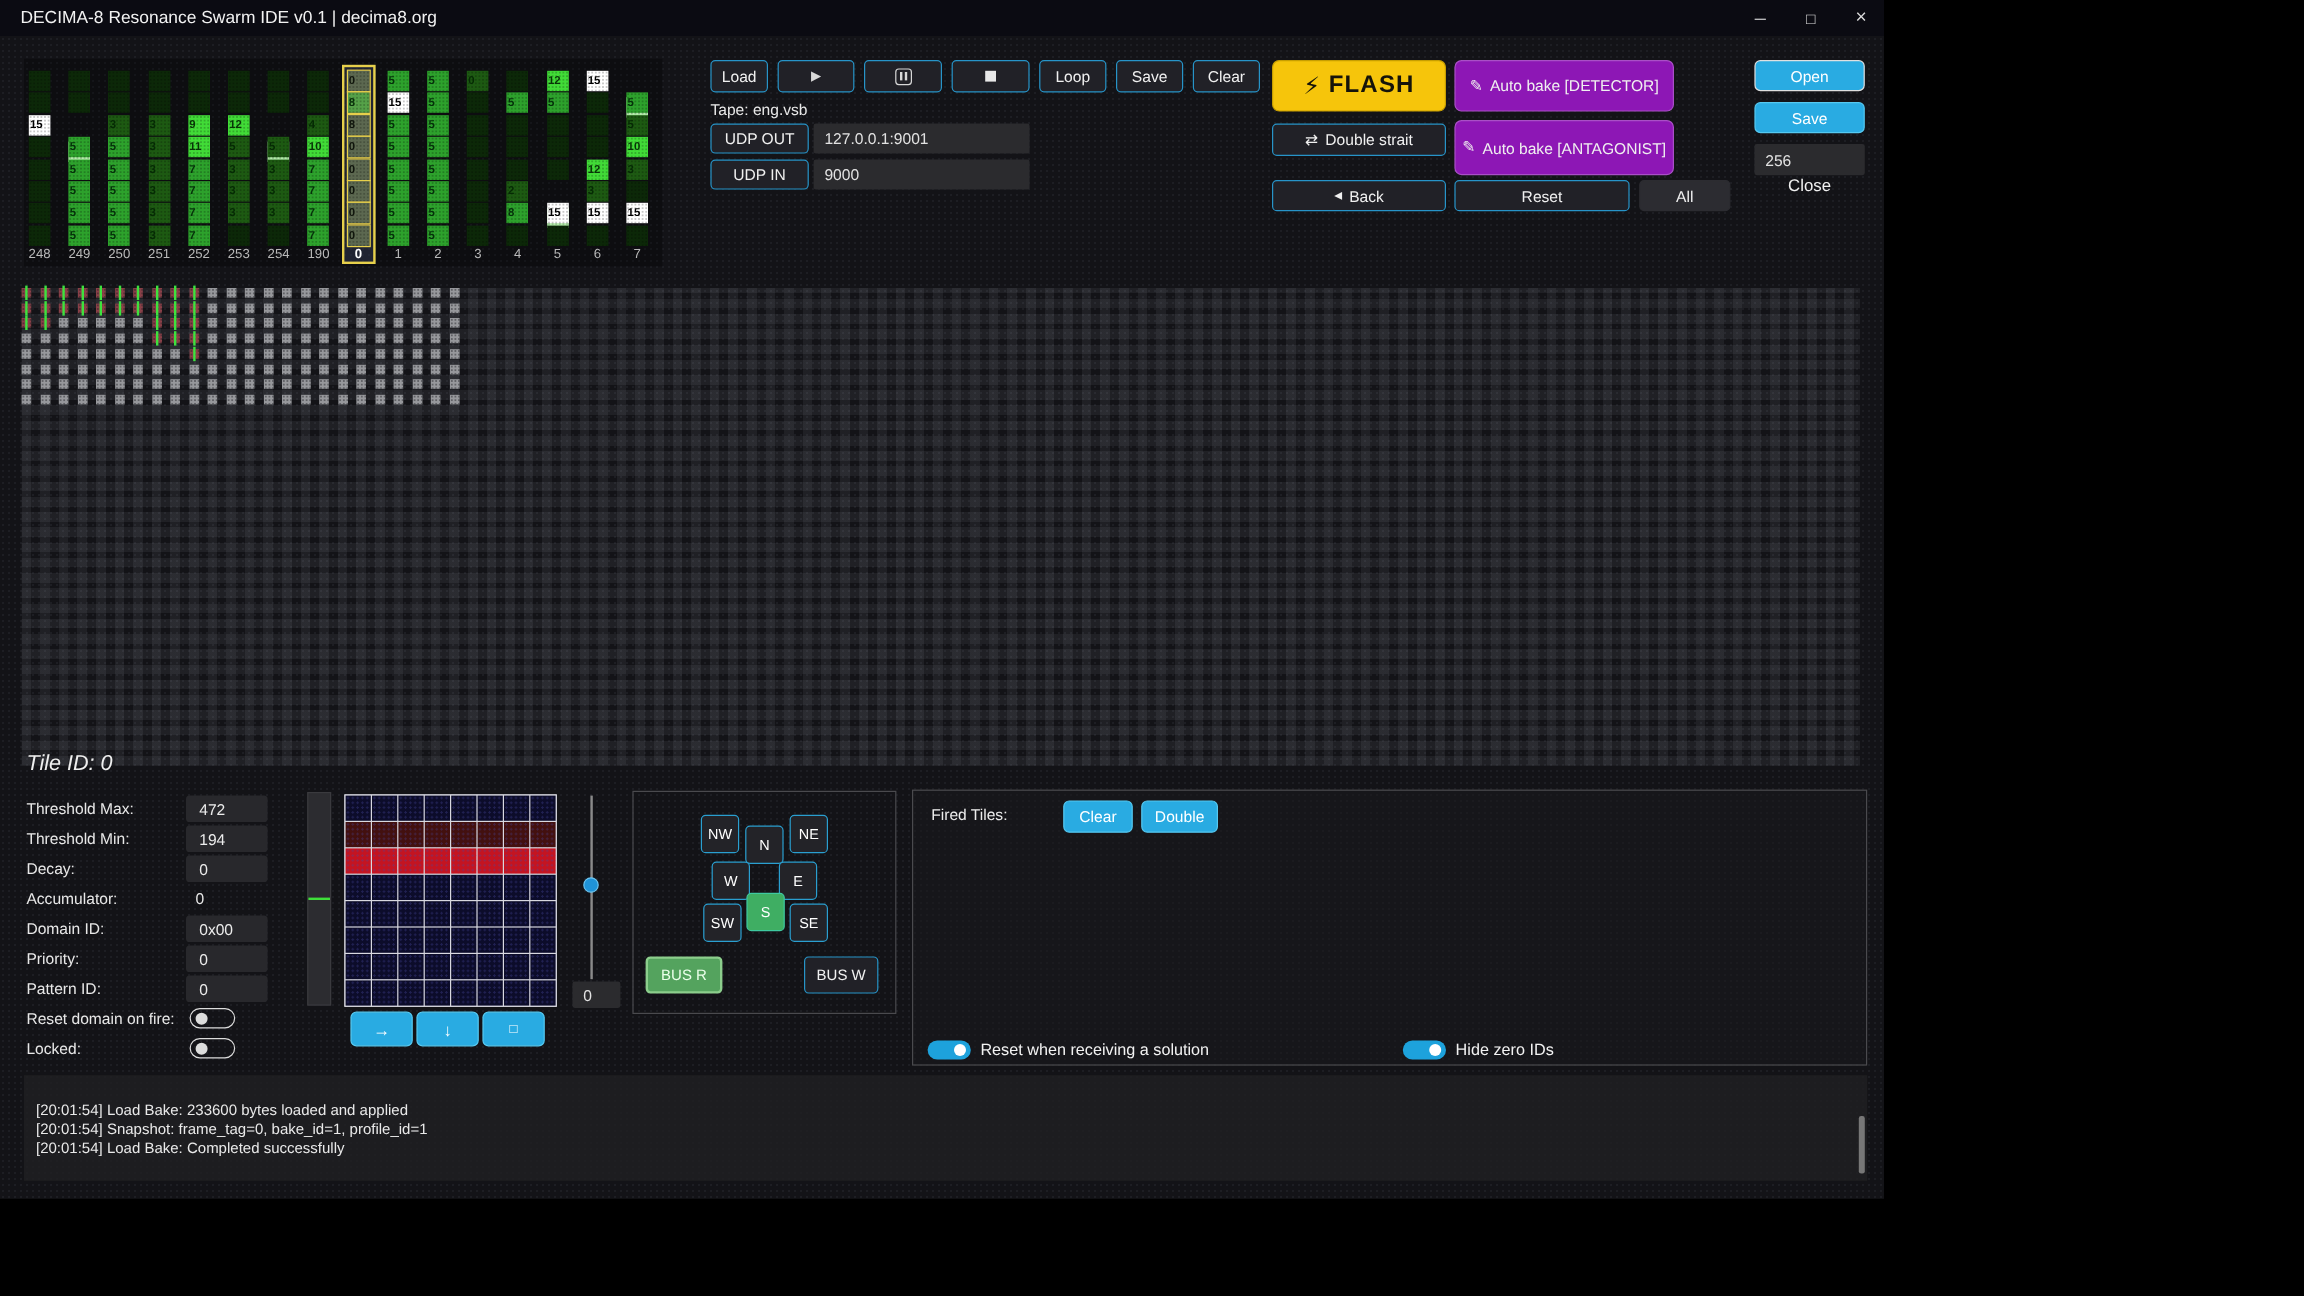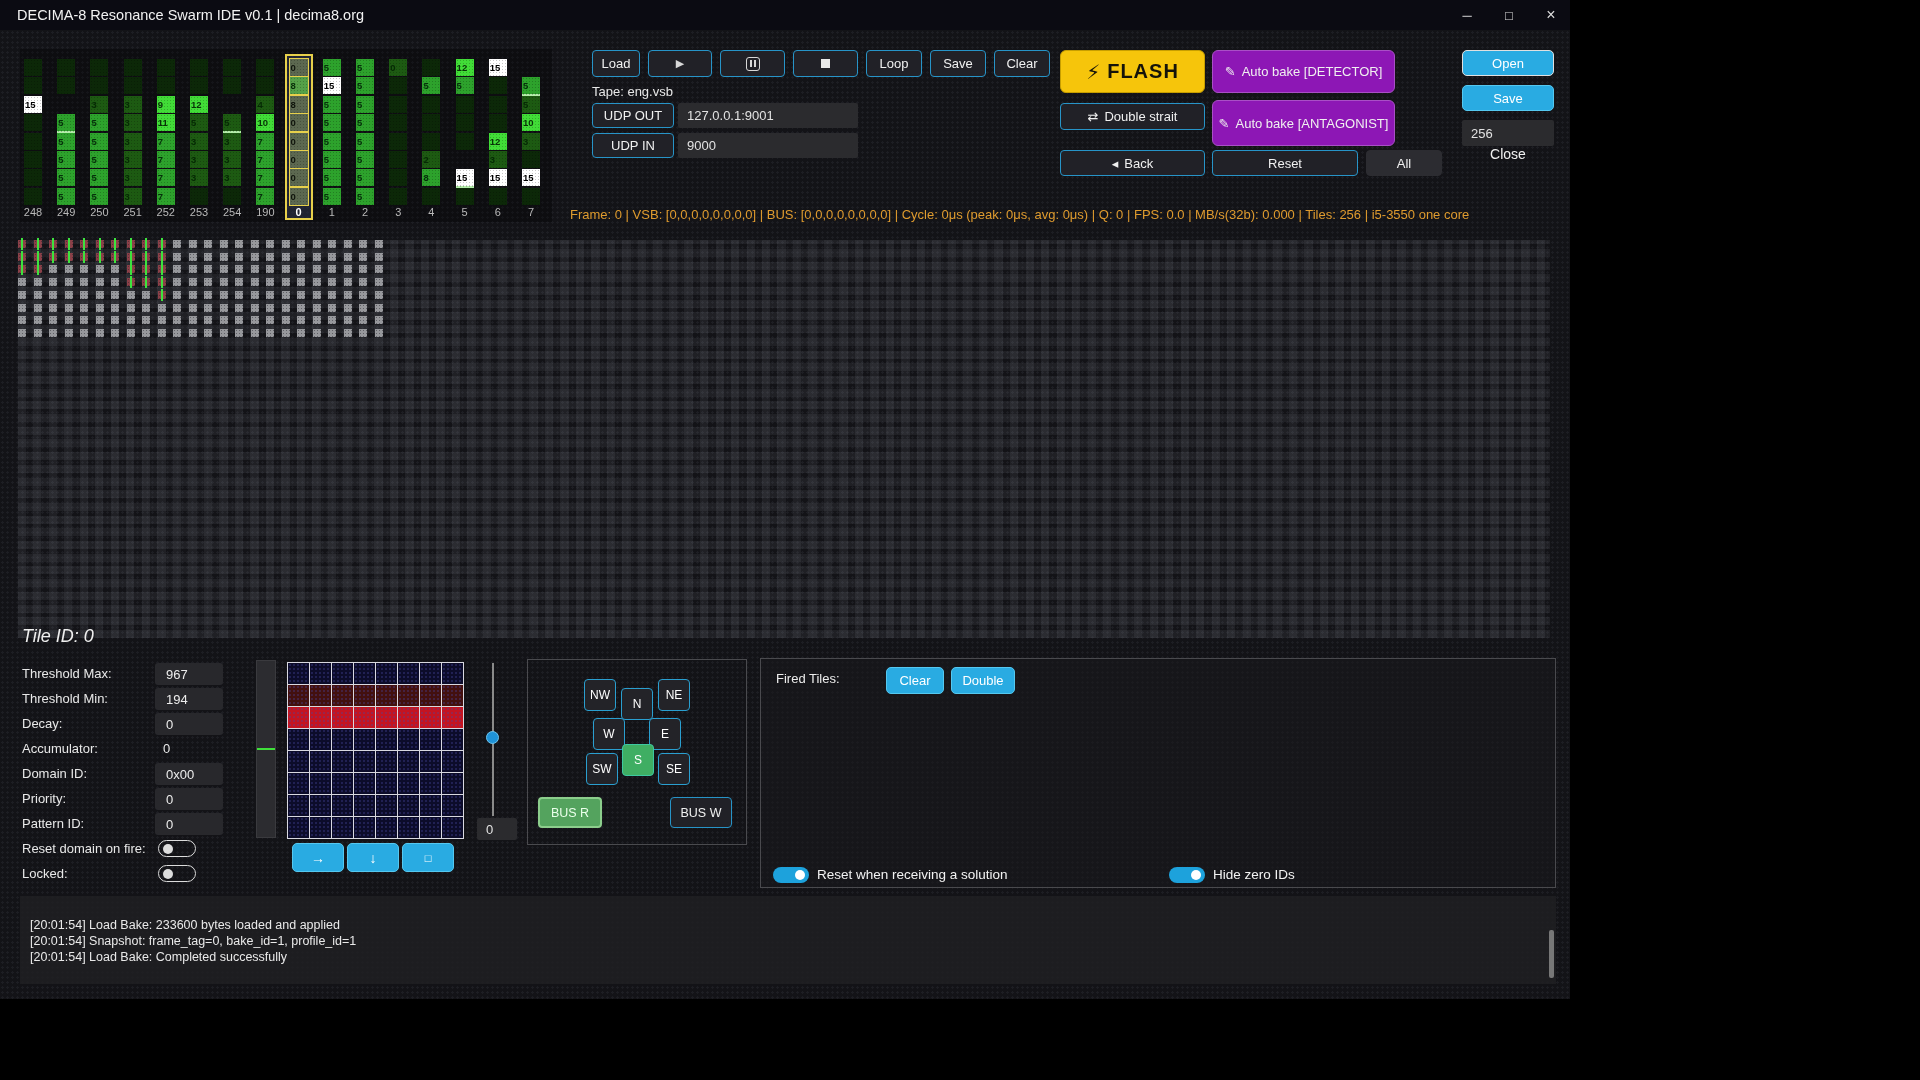--- a/index.html
+++ b/index.html
@@ -395,21 +395,20 @@
 
     <div id="btn-open" class="btn cyan">
         <span>Open</span>
       </div>
     <div id="btn-save2" class="btn cyan">
         <span>Save</span>
       </div>
     <div id="field-256" class="field">256</div>
     <div id="btn-close2">Close</div>
 
-    <div id="status">Frame: 0 | VSB: [0,0,0,0,0,0,0,0] | BUS: [0,0,0,0,0,0,0,0] | Cycle: 0μs (peak: 0μs, avg: 0μs) | Q: 0 | FPS: 0.0 | MB/s(32b): 0.000 | Tiles: 256 | i5-3550 one core</div>
 
     <div id="tile-map">
         <div class="mapcell fired" style="left: 0px; top: 0px;">
           <div class="firebar"></div>
         </div>
         <div class="mapcell fired" style="left: 15.5px; top: 0px;">
           <div class="firebar"></div>
         </div>
         <div class="mapcell fired" style="left: 31px; top: 0px;">
           <div class="firebar"></div>
@@ -653,21 +652,21 @@
         <div class="mapcell" style="left: 294.5px; top: 88.9px;"></div>
         <div class="mapcell" style="left: 310px; top: 88.9px;"></div>
         <div class="mapcell" style="left: 325.5px; top: 88.9px;"></div>
         <div class="mapcell" style="left: 341px; top: 88.9px;"></div>
         <div class="mapcell" style="left: 356.5px; top: 88.9px;"></div>
       </div>
 
     <div id="inspector-title">Tile ID: 0</div>
     <div id="inspector">
         <div class="insp-label" style="top: 666px;">Threshold Max:</div>
-        <div class="insp-input" style="top: 663px;">967</div>
+        <div class="insp-input" style="top: 663px;">472</div>
         <div class="insp-label" style="top: 691px;">Threshold Min:</div>
         <div class="insp-input" style="top: 688px;">194</div>
         <div class="insp-label" style="top: 716px;">Decay:</div>
         <div class="insp-input" style="top: 713px;">0</div>
         <div class="insp-label" style="top: 741px;">Accumulator:</div>
         <div class="insp-text" style="top: 741px;">0</div>
         <div class="insp-label" style="top: 766px;">Domain ID:</div>
         <div class="insp-input" style="top: 763px;">0x00</div>
         <div class="insp-label" style="top: 791px;">Priority:</div>
         <div class="insp-input" style="top: 788px;">0</div>

